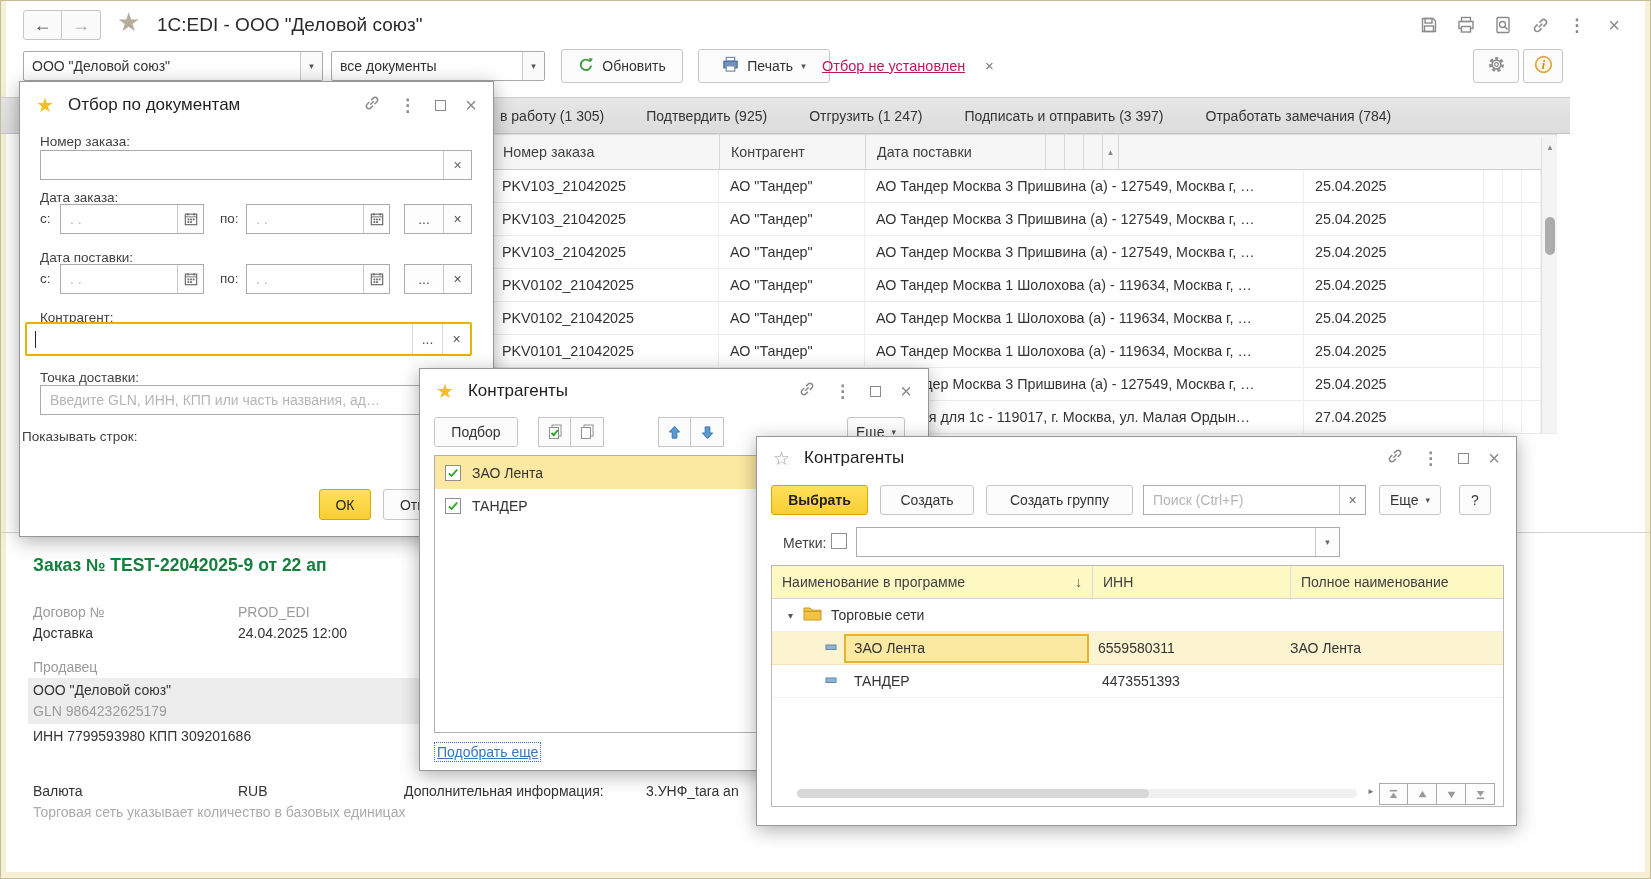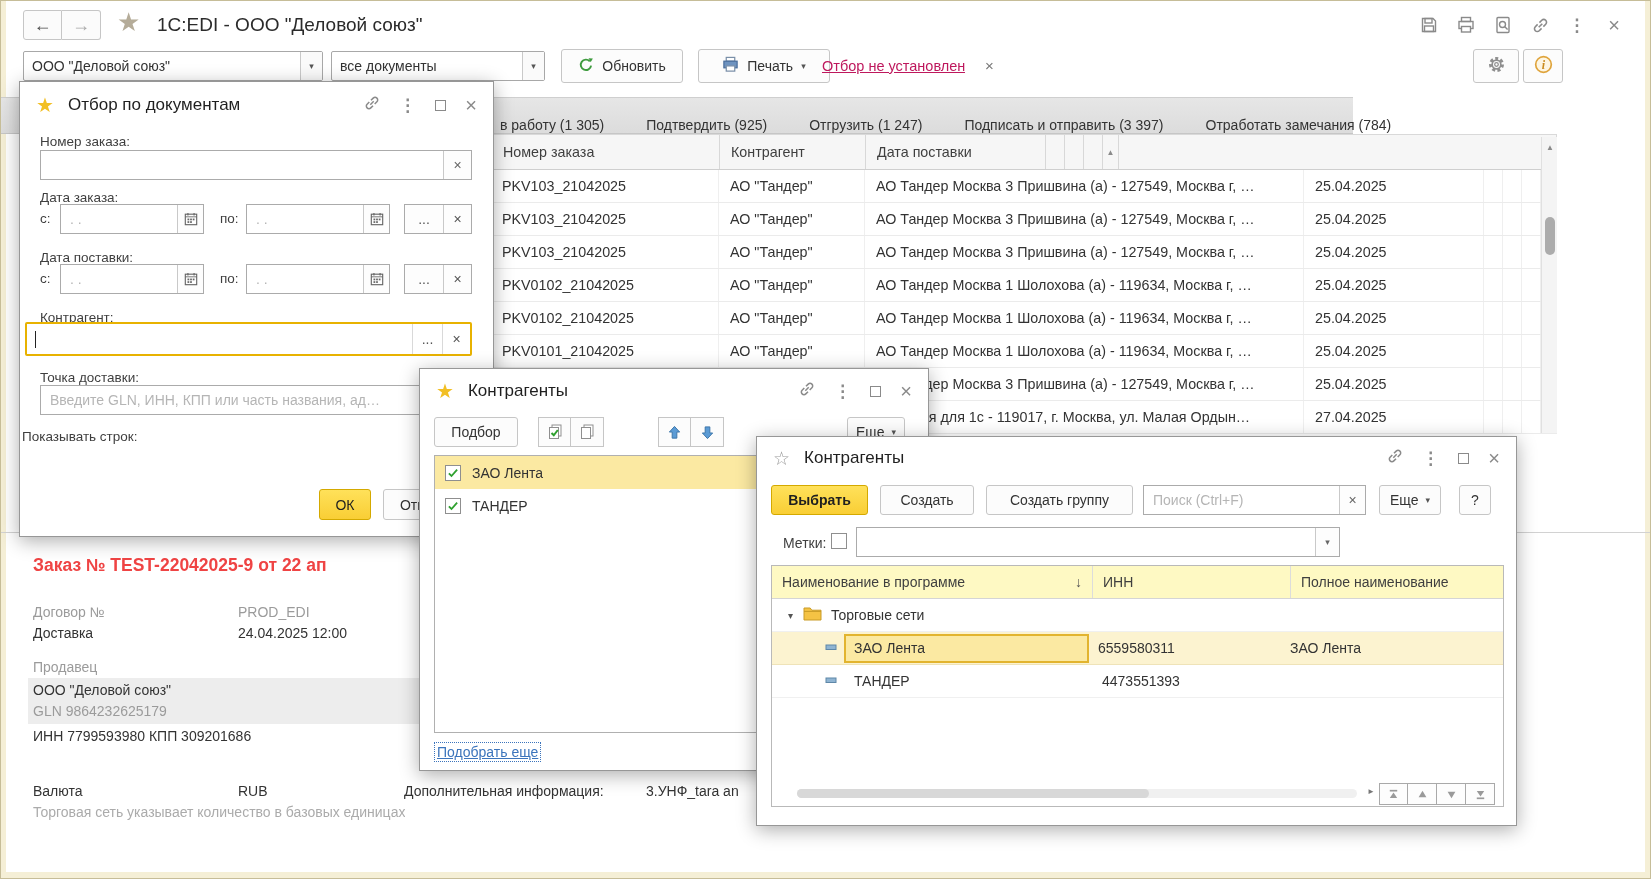--- a/index.html
+++ b/index.html
@@ -32,40 +32,40 @@
     display:flex; align-items:stretch; font-size:14px; }
   .combo .val { flex:1; display:flex; align-items:center; padding:0 8px; white-space:nowrap; overflow:hidden; }
   .combo .dd { width:22px; border-left:1px solid #C9C9C9; display:flex; align-items:center; justify-content:center;
     font-size:9px; color:#555; background:#FAFAFA; }
   .btn { position:absolute; height:34px; background:#FCFCFC; border:1px solid #C6C6C6; border-radius:3px;
     display:flex; align-items:center; justify-content:center; gap:8px; font-size:14px; color:#333; }
   .filter-link { left:821px; top:57px; font-size:14.5px; color:#be185d; text-decoration:underline; }
   .filter-x { left:984px; top:56px; font-size:15px; color:#777; }
 
   
-  .tabstrip { left:0; top:96px; width:1352px; height:37px; background:linear-gradient(#E6E6E6,#DCDCDC);
+  .tabstrip { left:0; top:96px; width:1569px; height:37px; background:linear-gradient(#E6E6E6,#DCDCDC);
     border-top:1px solid #CFCFCF; border-bottom:1px solid #C6C6C6;
-    display:flex; align-items:flex-end; padding-left:499px; gap:42px; font-size:14px; color:#333; }
+    display:flex; align-items:center; padding-left:499px; gap:42px; font-size:14px; color:#333; }
   .tab { white-space:nowrap; }
 
   
   .orders { left:490px; top:133px; width:1066px; font-size:14.3px; }
   .orow { display:flex; height:33px; align-items:stretch; border-bottom:1px solid #EBEBEB; background:#fff; }
   .ohead { height:36px; background:#F6F6F6; border:1px solid #D9D9D9; border-bottom:1px solid #CFCFCF; color:#3F3F3F; }
   .ohead .cell { border-right:1px solid #D8D8D8; }
   .cell { display:flex; align-items:center; padding:0 11px; white-space:nowrap; overflow:hidden; border-right:1px solid #EFEFEF; }
   .c1 { width:228px; } .c2 { width:146px; } .c3 { width:439px; } .c4 { width:180px; }
   .cn { width:19px; padding:0; } .csb { width:16px; padding:0; border-right:none; position:relative; }
   .vscroll { left:1540px; top:136px; width:16px; height:296px; background:#F4F4F4; border-left:1px solid #E0E0E0; }
   .vscroll .arrow { position:absolute; top:6px; left:4px; font-size:8px; color:#8A8A8A; }
   .vscroll .thumb { position:absolute; top:80px; left:3px; width:10px; height:38px; background:#ACACAC; border-radius:5px; }
 
   
   .splitter { left:0; top:531px; width:1651px; border-top:1px solid #D2D2D2; }
-  .doc-h { left:32px; top:554px; font-size:17.5px; font-weight:bold; color:#ef4444; white-space:nowrap; }
+  .doc-h { left:32px; top:554px; font-size:17.5px; font-weight:bold; color:#15803d; white-space:nowrap; }
   .doc-lbl { color:#9B9B9B; font-size:14px; }
   .doc-val { color:#333; font-size:14px; }
   .doc-line { position:absolute; white-space:nowrap; }
   .doc-hl { left:27px; top:677px; width:700px; height:46px; background:#EDEDED; }
   .footer-note { left:32px; top:803px; font-size:14px; color:#ABABAB; }
 
   
   .dlg { position:absolute; background:#fff; border:1px solid #979797; box-shadow:0 4px 18px rgba(0,0,0,.32); }
   .dlg-title { display:flex; align-items:center; padding:0 16px; height:46px; }
   .dlg-title .star { font-size:20px; color:#F2BF24; margin-right:14px; }

